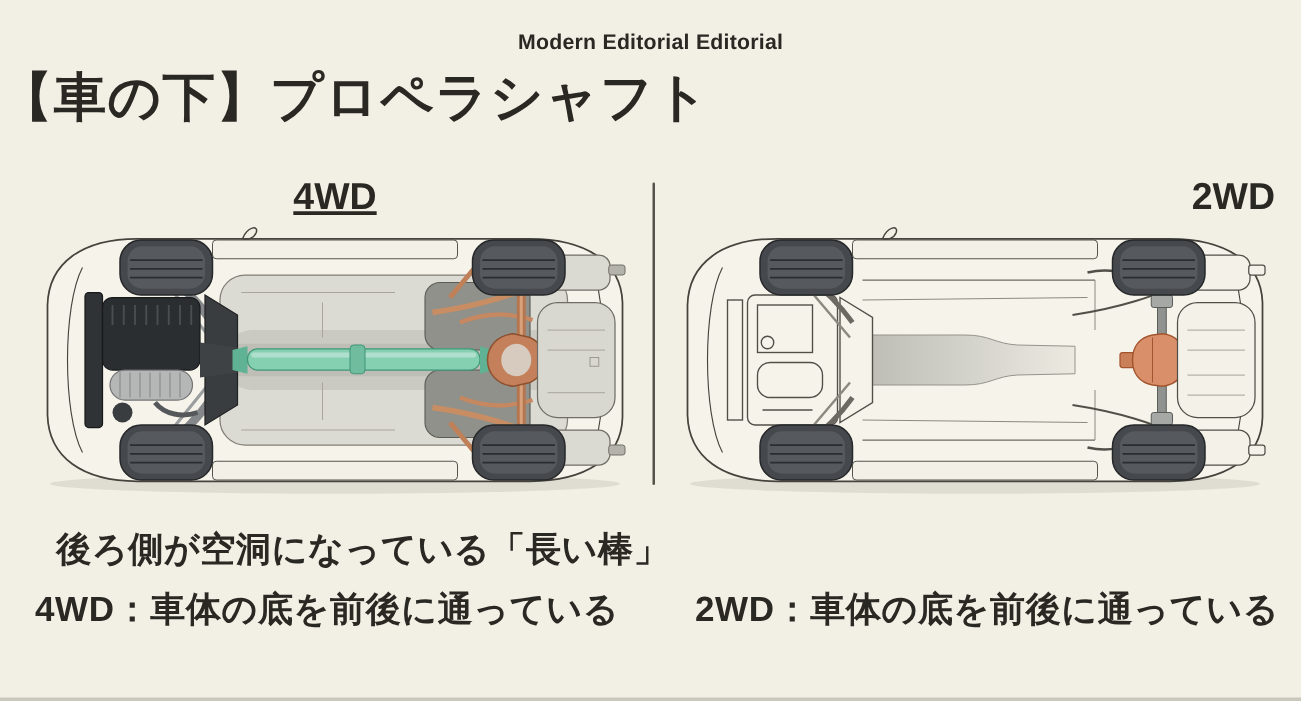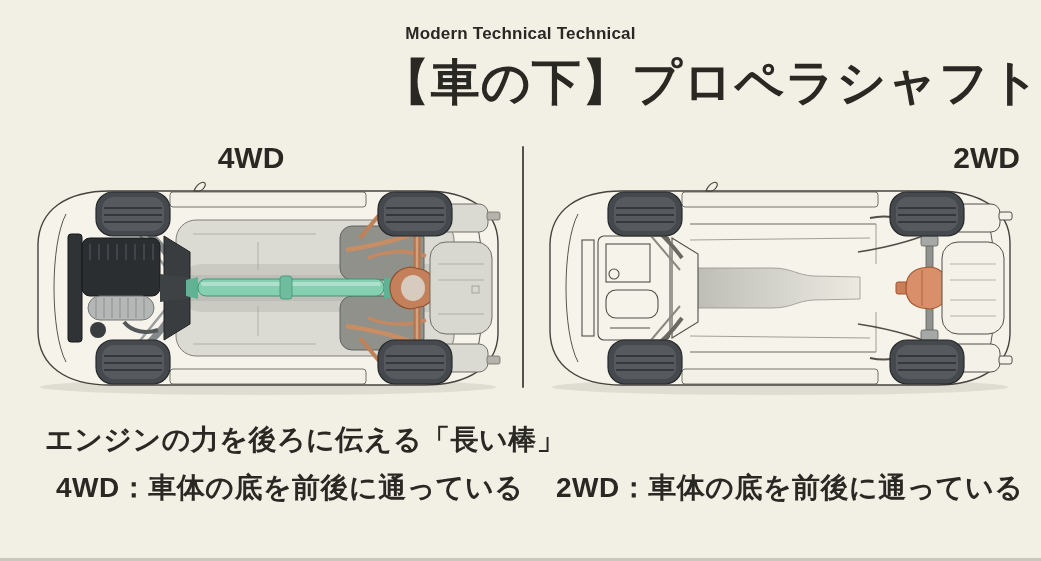--- a/index.html
+++ b/index.html
@@ -12,49 +12,49 @@
   .bottom-edge{
     position:absolute;left:0;bottom:0;width:100%;height:3px;
     background:rgba(130,127,116,.35);
   }
   .kicker{
     position:absolute;top:24px;left:0;width:100%;
     text-align:center;font-size:17px;font-weight:700;letter-spacing:.2px;
   }
   .title{
     position:absolute;top:50px;left:0;width:100%;
-    text-align:right;font-size:49px;font-weight:800;letter-spacing:1px;
+    text-align:left;font-size:42px;font-weight:800;letter-spacing:1px;
   }
   .panel-label{
     position:absolute;top:141px;font-size:30px;font-weight:800;text-align:center;
   }
-  .panel-label.left{left:11px;width:480px;}
+  .panel-label.left{left:28px;width:480px;text-decoration:underline;}
   .panel-label.right{left:540px;width:480px;text-align:right;}
   .divider{
     position:absolute;left:522px;top:146px;width:2px;height:242px;
     background:#55524b;border-radius:1px;
   }
   .car{position:absolute;top:178px;width:480px;height:222px;}
   .car.left{left:28px;}
   .car.right{left:540px;}
   .caption-line1{
     position:absolute;left:45px;top:421px;
     font-size:28px;font-weight:800;letter-spacing:.5px;
   }
   .caption-line2{
     position:absolute;top:469px;font-size:28px;font-weight:800;letter-spacing:.5px;
   }
-  .caption-line2.l{left:56px;}
+  .caption-line2.l{left:28px;}
   .caption-line2.r{left:556px;}
   svg{display:block;}
 </style>
 </head>
 <body>
 
-<div class="kicker">Modern Technical Technical</div>
+<div class="kicker">Modern Editorial Editorial</div>
 <div class="title">【車の下】プロペラシャフト</div>
 
 <div class="panel-label left">4WD</div>
 <div class="panel-label right">2WD</div>
 
 <div class="divider"></div>
 
 <div class="car left">
 <svg width="480" height="222" viewBox="0 0 480 222">
 
@@ -254,17 +254,17 @@
     </g>
     <g>
       <rect x="350" y="162" width="74" height="44" rx="17" fill="#45484c" stroke="#26282a" stroke-width="1.2"></rect>
       <rect x="356" y="167" width="62" height="34" rx="12" fill="#565a5e"></rect>
       <path d="M 358,178 L 416,178 M 358,185 L 416,185 M 358,192 L 416,192" stroke="#2b2e31" stroke-width="1.4"></path>
     </g>
   </g>
 </svg>
 </div>
 
-<div class="caption-line1">エンジンの力を後ろに伝える「長い棒」</div>
+<div class="caption-line1">後ろ側が空洞になっている「長い棒」</div>
 <div class="caption-line2 l">4WD：車体の底を前後に通っている</div>
 <div class="caption-line2 r">2WD：車体の底を前後に通っている</div>
 
 <div class="bottom-edge"></div>
 
 </body></html>

